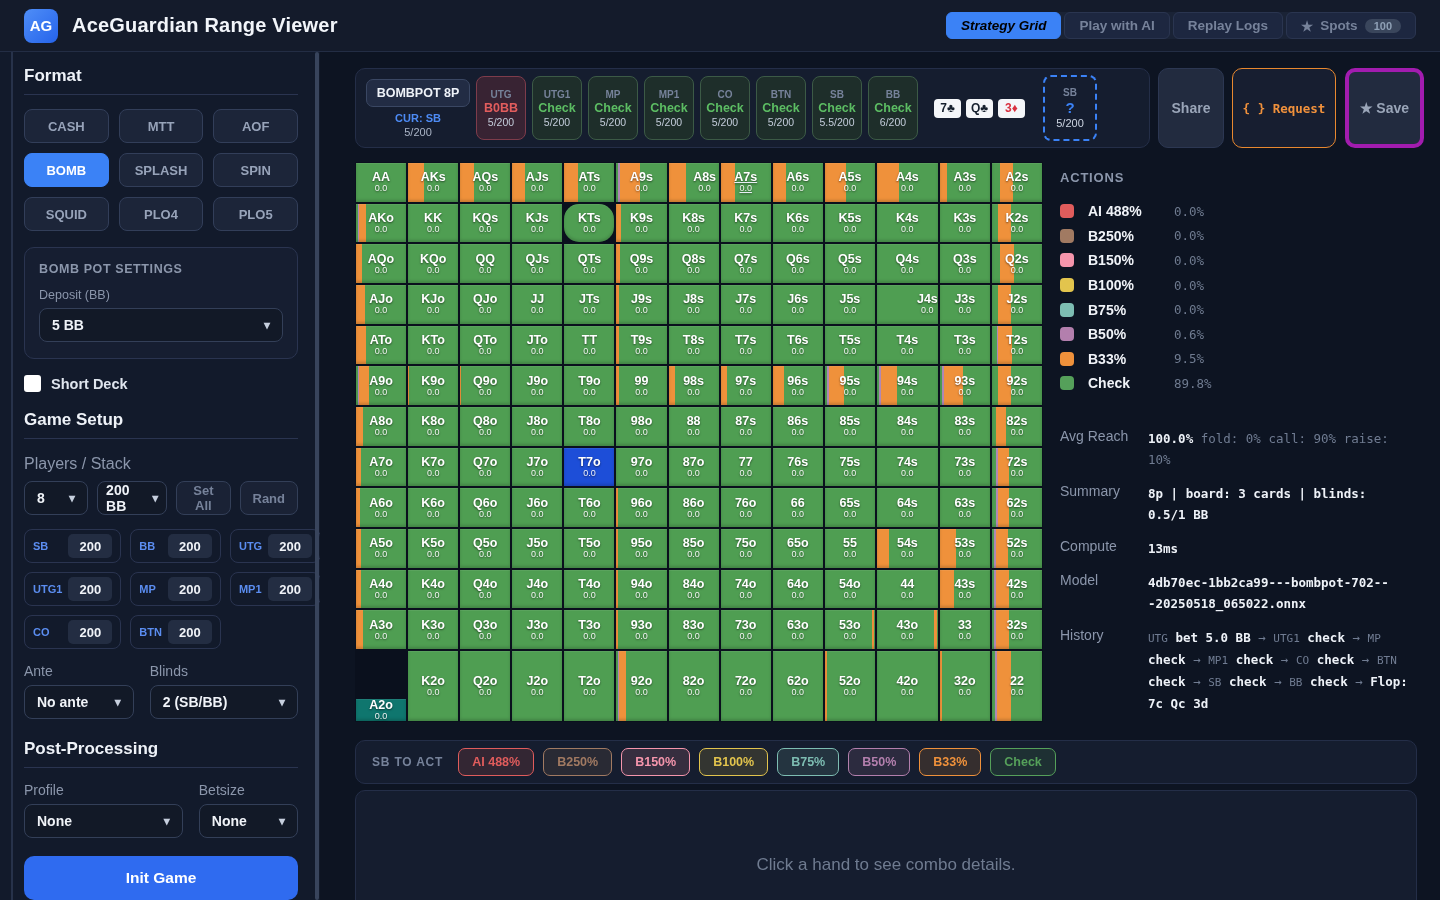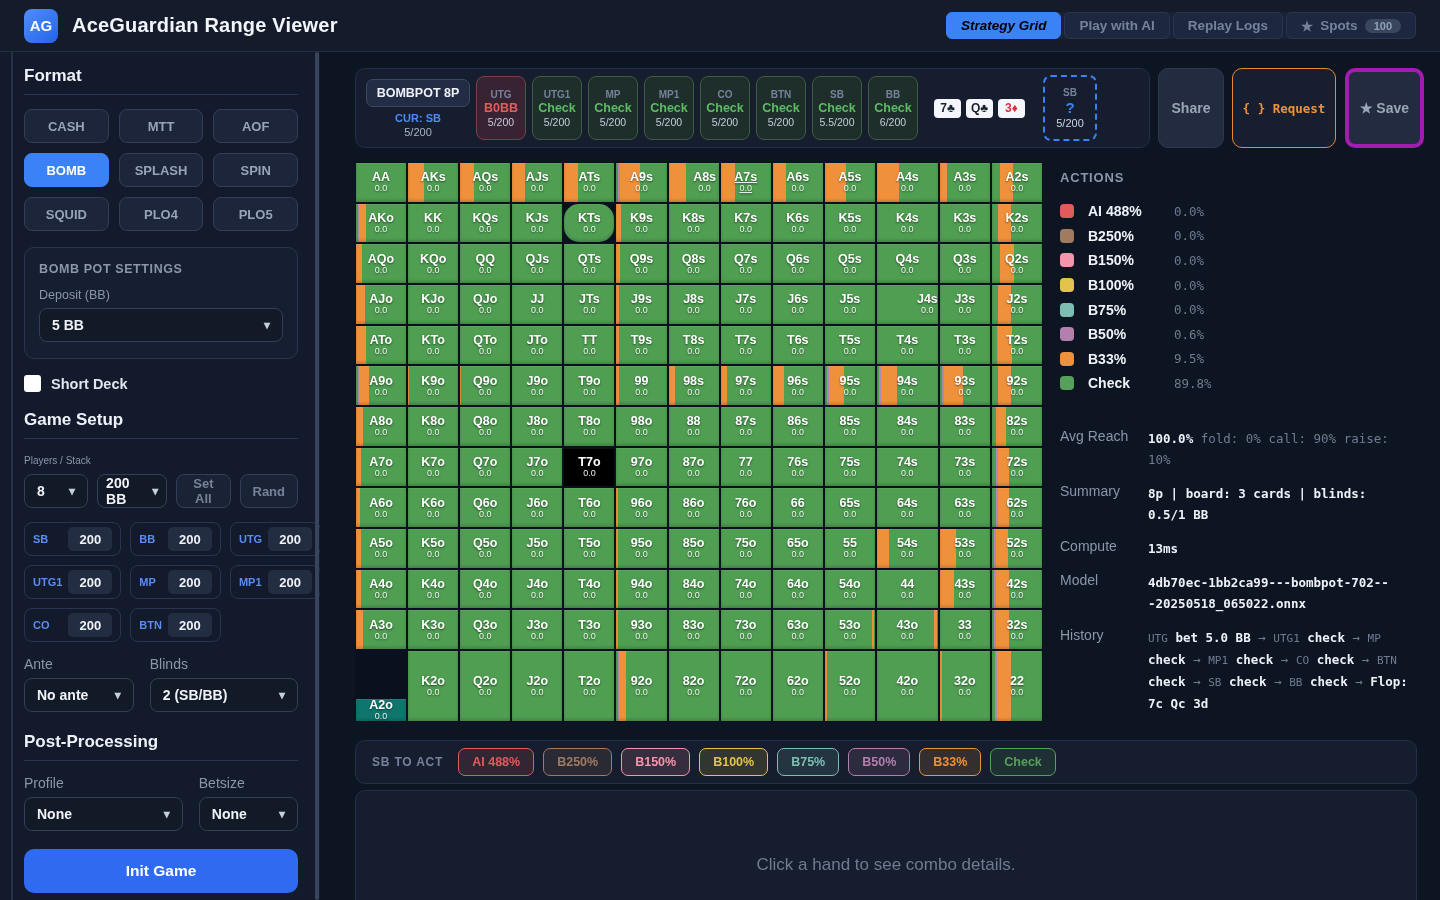--- a/index.html
+++ b/index.html
@@ -168,21 +168,21 @@
     </div>
   </div>
 
   <div class="checkbox-row">
     <div class="checkbox"></div>
     <div class="checkbox-label">Short Deck</div>
   </div>
 
   <div class="side-h" style="margin-top:18px">Game Setup</div>
   <div class="divider"></div>
-  <div class="field-label" style="font-size:10px; margin-top:16px">Players / Stack</div>
+  <div class="field-label" style="font-size:16px; margin-top:16px">Players / Stack</div>
   <div class="ps-row">
     <div class="sel" style="width:80px">
       <span>8</span>
       <span class="chev">▾</span>
     </div>
     <div class="sel" style="width:92px; padding:0 8px">
       <span>200 BB</span>
       <span class="chev">▾</span>
     </div>
     <button class="ghost-btn">Set All</button>
@@ -703,21 +703,21 @@
         <div class="h-val">0.0</div>
       </div>
       <div class="hand-cell" style="background: rgb(79, 158, 82);">
         <div class="h-label">Q7o</div>
         <div class="h-val">0.0</div>
       </div>
       <div class="hand-cell" style="background: rgb(79, 158, 82);">
         <div class="h-label">J7o</div>
         <div class="h-val">0.0</div>
       </div>
-      <div class="hand-cell" style="background: #000000;">
+      <div class="hand-cell" style="background: #1d4ed8;">
         <div class="h-label">T7o</div>
         <div class="h-val">0.0</div>
       </div>
       <div class="hand-cell" style="background: rgb(79, 158, 82);">
         <div class="h-label">97o</div>
         <div class="h-val">0.0</div>
       </div>
       <div class="hand-cell" style="background: rgb(79, 158, 82);">
         <div class="h-label">87o</div>
         <div class="h-val">0.0</div>

